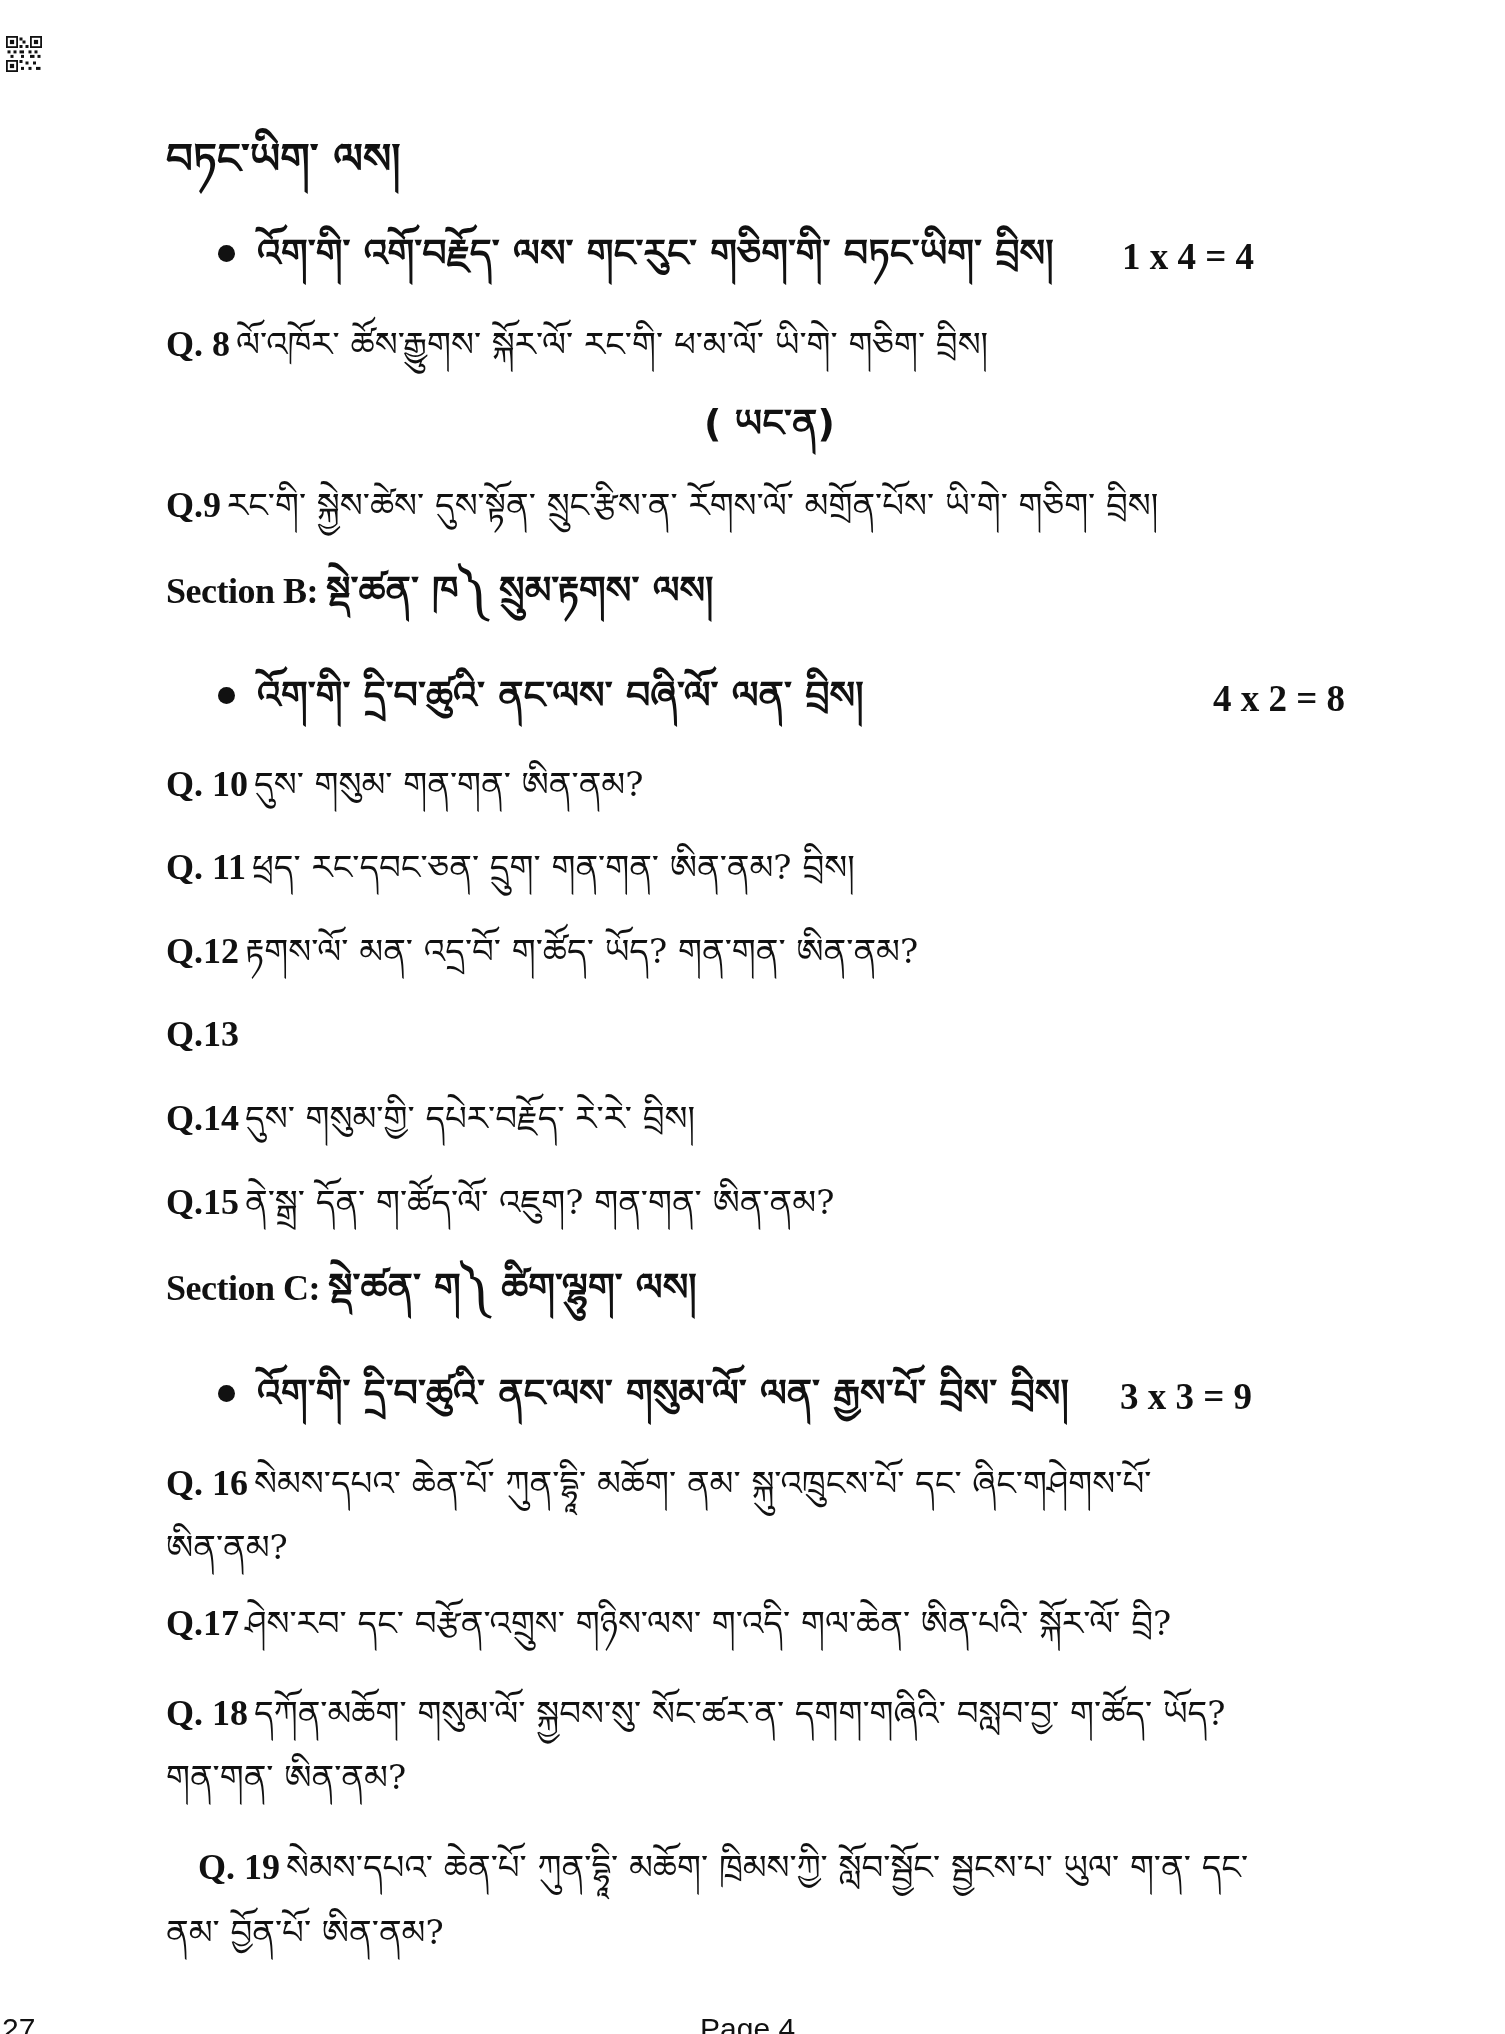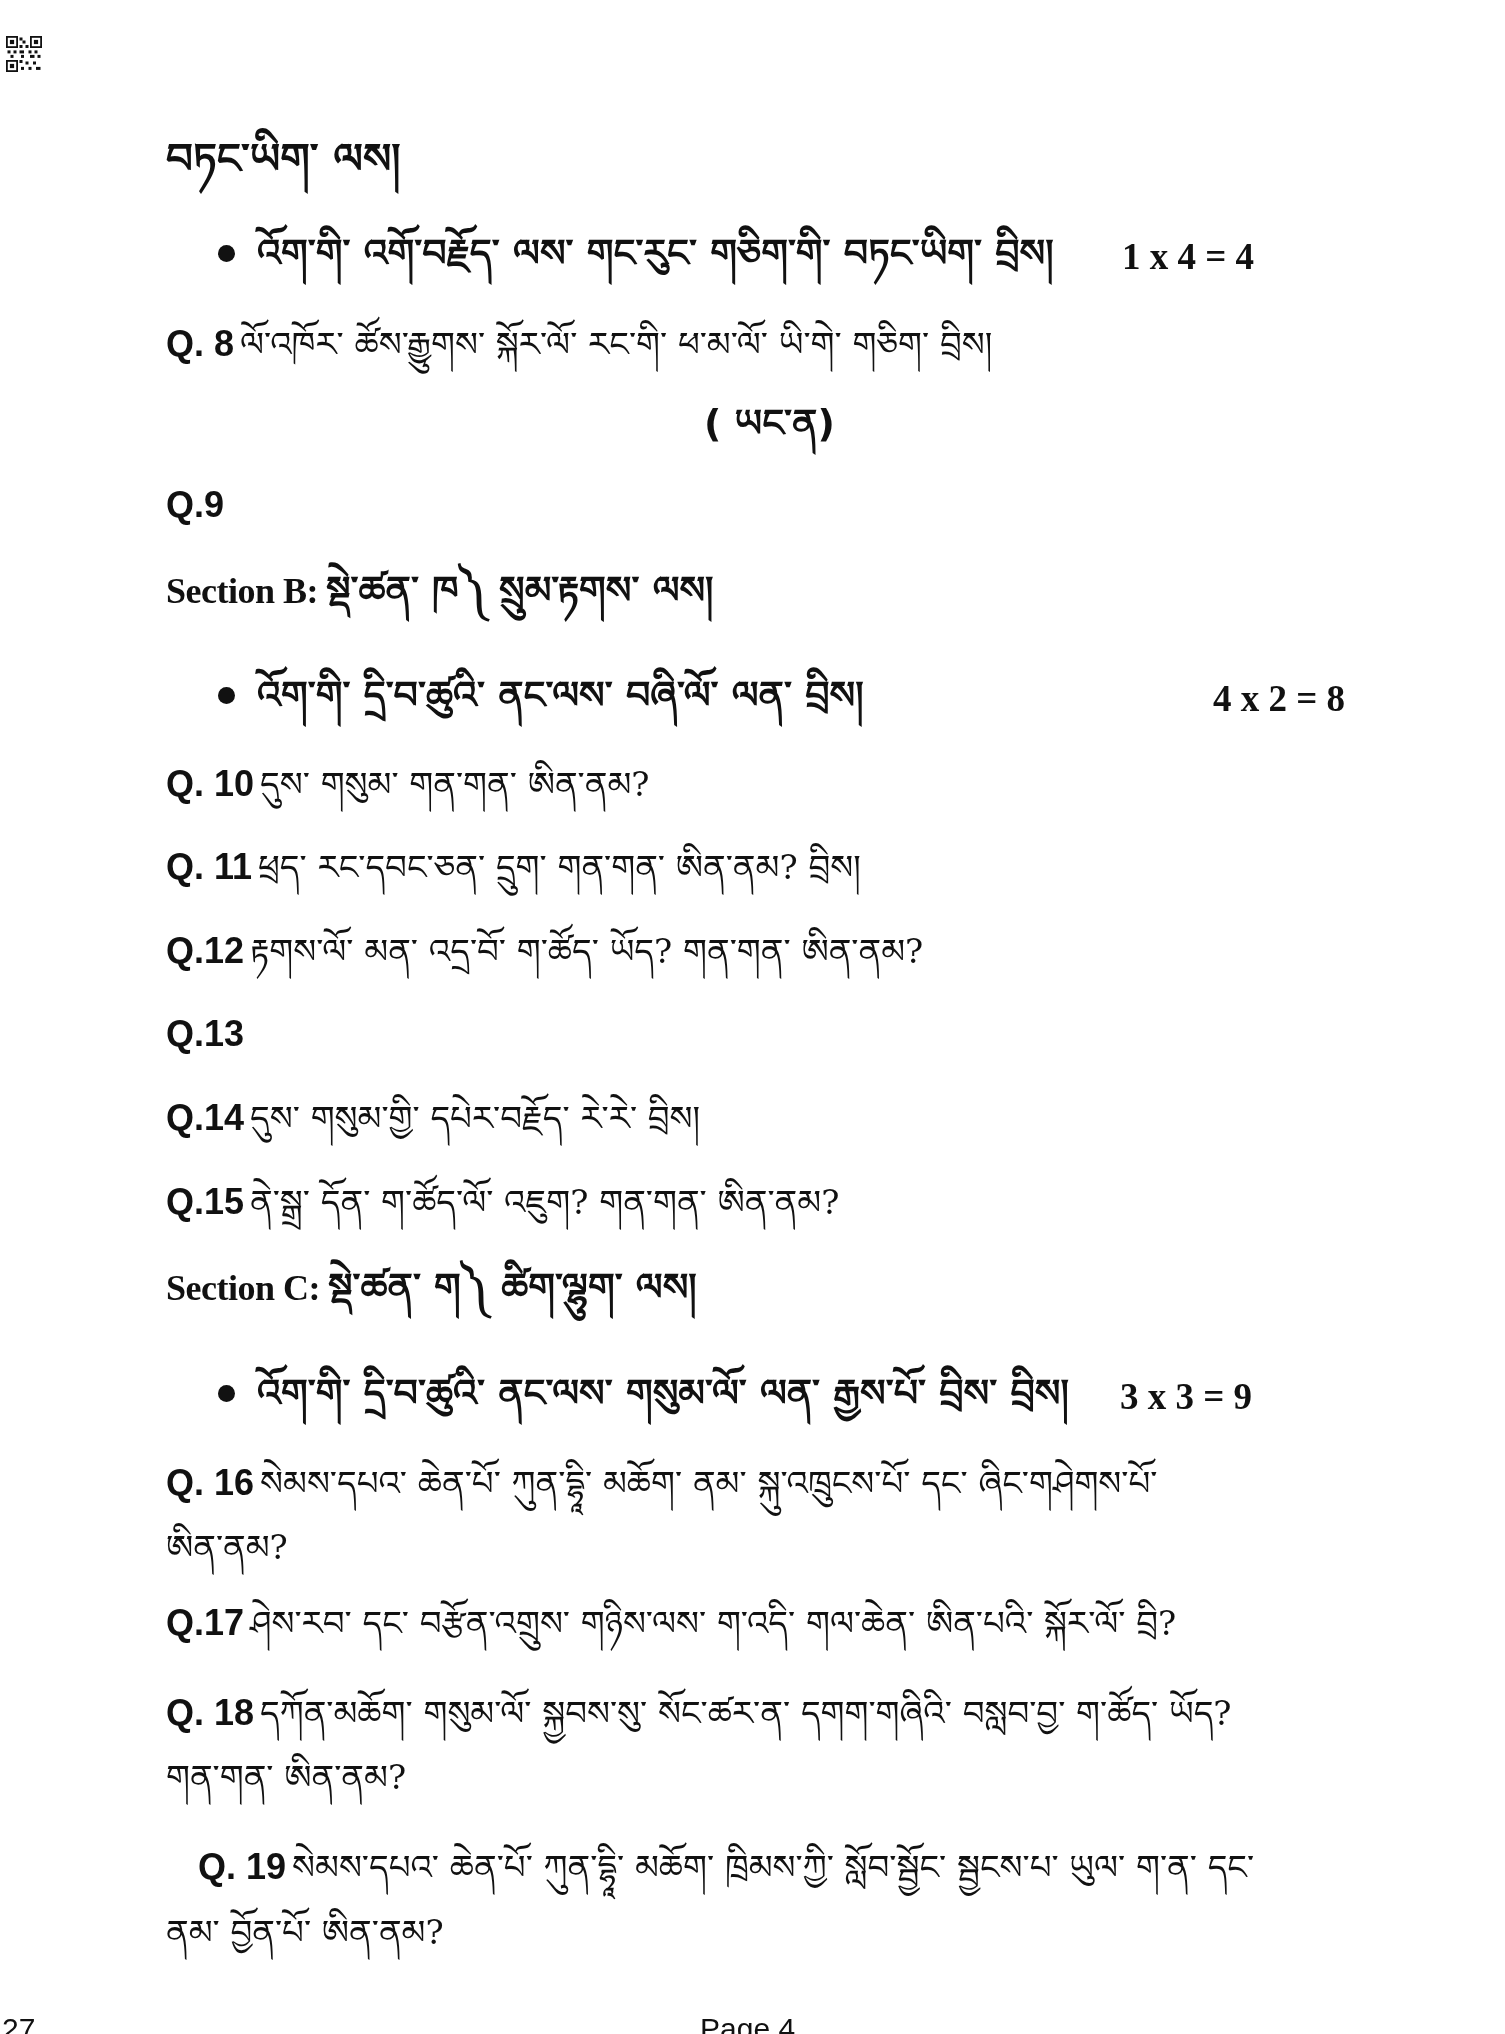--- a/index.html
+++ b/index.html
@@ -28,21 +28,21 @@
       font-size: 34px;
       line-height: 1;
     }
     .tib-bold {
       font-family: "DejaVu Sans", "DejaVu Serif", sans-serif;
       font-weight: bold;
       font-size: 38px;
       line-height: 1;
     }
     .qnum {
-      font-family: Liberation Sans, sans-serif;
+      font-family: Liberation Serif, serif;
       font-weight: bold;
       font-size: 36px;
       line-height: 1;
       margin-right: 6px;
     }
     .marks {
       font-family: "Liberation Serif", "DejaVu Serif", serif;
       font-weight: bold;
       font-size: 37px;
       line-height: 1;
@@ -117,20 +117,21 @@
 
 <div class="abs line" style="left:166px; top:326px;">
   <span class="qnum">Q. 8</span>
   <span class="tib">ལོ་འཁོར་ ཚོས་རྒྱུགས་ སྐོར་ལོ་ རང་གི་ ཕ་མ་ལོ་ ཡི་གེ་ གཅིག་ བྲིས།</span>
 </div>
 
 <div class="abs tib-bold" style="left:704px; top:404px;">( ཡང་ན)</div>
 
 <div class="abs line" style="left:166px; top:487px;">
   <span class="qnum">Q.9</span>
+  <span class="tib">རང་གི་ སྐྱེས་ཚེས་ དུས་སྟོན་ སྲུང་རྩིས་ན་ རོགས་ལོ་ མགྲོན་པོས་ ཡི་གེ་ གཅིག་ བྲིས།</span>
 </div>
 
 <div class="abs line" style="left:166px; top:570px;">
   <span class="sec-label">Section B:</span>
   <span class="tib-bold">སྡེ་ཚན་ ཁ༽ སྲུམ་རྟགས་ ལས།</span>
 </div>
 
 <div class="abs line" style="left:218px; top:676px;">
   <span class="bullet"></span>
   <span class="tib-bold">འོག་གི་ དྲི་བ་ཚུའི་ ནང་ལས་ བཞི་ལོ་ ལན་ བྲིས།</span>

